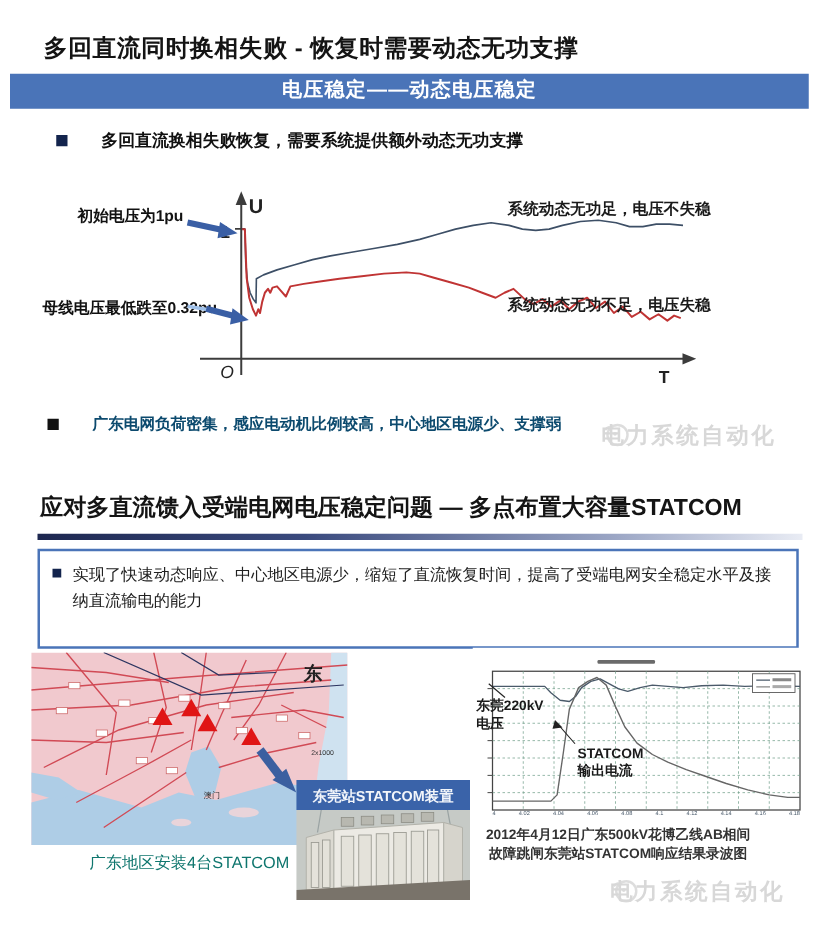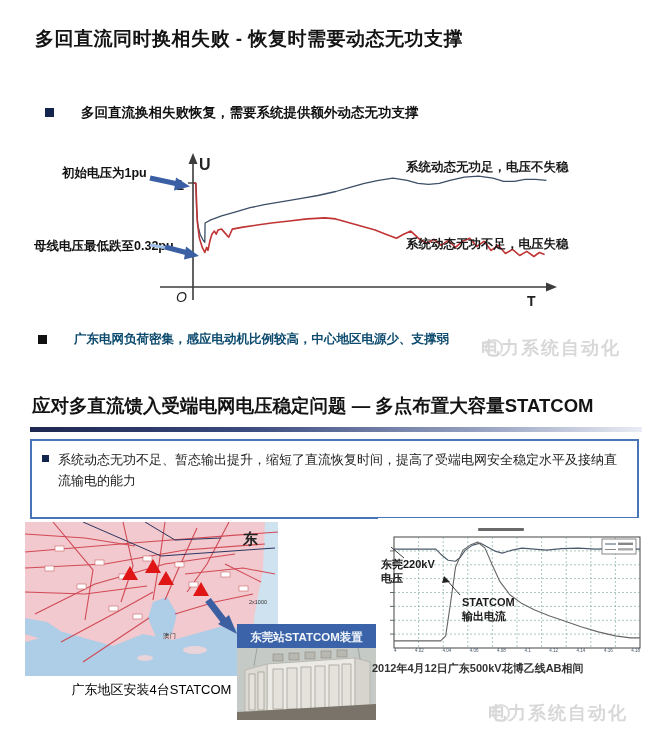--- a/index.html
+++ b/index.html
@@ -21,32 +21,33 @@
   .wm-icon{width:24px;height:24px;margin-right:4px;opacity:.85;}
 
   .title2{position:absolute;left:32px;top:393px;width:615px;font-size:18.5px;font-weight:bold;color:#141414;}
   .grad-rule{position:absolute;left:30px;top:427px;width:612px;height:5px;
              background:linear-gradient(to right,#1d2750 0%,#3a4a7e 35%,#9aa5c4 75%,#e9ecf4 100%);}
   .bluebox{position:absolute;left:30px;top:439px;width:605px;height:76px;border:2px solid #4a74b8;background:#ffffff;}
   .bluebox .row{display:flex;align-items:flex-start;margin:8px 10px 0 10px;}
   .bluebox .row .txt{font-size:13px;color:#222222;line-height:21px;width:575px;}
   .bluebox .sq{margin-top:6px;width:7px;height:7px;}
 
-  .map-caption{position:absolute;left:25px;top:681px;width:253px;text-align:center;font-size:13px;color:#000000;}
-  .wave-caption{position:absolute;left:372px;top:661px;width:283px;font-size:11px;font-weight:bold;color:#333333;line-height:15px;}
+  .map-caption{position:absolute;left:25px;top:681px;width:253px;text-align:center;font-size:13px;color:#0f766e;}
+  .wave-caption{position:absolute;left:353px;top:661px;width:283px;text-align:center;font-size:11px;font-weight:bold;color:#333333;line-height:15px;}
   .wave-ticks{position:absolute;left:394px;top:648px;width:246px;display:flex;justify-content:space-between;
               font-size:4.5px;color:#445566;}
   svg{position:absolute;}
   text{font-family:"Liberation Sans","DejaVu Sans",sans-serif;}
 </style>
 </head>
 <body>
 <div id="page">
 
   <div class="title1">多回直流同时换相失败 - 恢复时需要动态无功支撑</div>
+  <div class="banner1">电压稳定——动态电压稳定</div>
 
   <div class="bullet-row b1">
     <div class="sq"></div>
     <div>多回直流换相失败恢复，需要系统提供额外动态无功支撑</div>
   </div>
 
   <svg style="left:0;top:138px;" width="655" height="196" viewBox="0 0 655 196">
 
     <line x1="193" y1="18" x2="193" y2="162" stroke="#3c3c3c" stroke-width="1.6"></line>
     <polygon points="188.5,26 193,15 197.5,26" fill="#3c3c3c"></polygon>
@@ -87,21 +88,21 @@
     </svg>
     <span>电力系统自动化</span>
   </div>
 
   <div class="title2">应对多直流馈入受端电网电压稳定问题 — 多点布置大容量STATCOM</div>
   <div class="grad-rule"></div>
 
   <div class="bluebox">
     <div class="row">
       <div class="sq"></div>
-      <div class="txt">系统动态无功不足、暂态输出提升，缩短了直流恢复时间，提高了受端电网安全稳定水平及接纳直流输电的能力</div>
+      <div class="txt">实现了快速动态响应、中心地区电源少，缩短了直流恢复时间，提高了受端电网安全稳定水平及接纳直流输电的能力</div>
     </div>
   </div>
 
   <svg style="left:25px;top:522px;" width="253" height="154" viewBox="0 0 253 154">
     <rect x="0" y="0" width="253" height="154" fill="#f1c9ce"></rect>
     <polygon points="240,0 253,0 253,154 222,154 230,90 238,48" fill="#cfe2f0"></polygon>
     <polygon points="0,120 38,110 88,124 118,112 148,118 198,104 253,112 253,154 0,154" fill="#aecde6"></polygon>
     <polygon points="128,80 142,75 152,92 147,112 132,118 123,96" fill="#aecde6"></polygon>
     <polygon points="0,96 22,100 40,112 20,118 0,112" fill="#aecde6"></polygon>
     <ellipse cx="170" cy="128" rx="12" ry="4" fill="#e9d4da"></ellipse>
@@ -247,20 +248,21 @@
       <span>4.08</span>
       <span>4.1</span>
       <span>4.12</span>
       <span>4.14</span>
       <span>4.16</span>
       <span>4.18</span>
     </div>
 
   <div class="wave-caption">
     <div>2012年4月12日广东500kV花博乙线AB相间</div>
+    <div>故障跳闸东莞站STATCOM响应结果录波图</div>
   </div>
 
   <div class="watermark wm2">
     <svg class="wm-icon" viewBox="0 0 24 24">
       <circle cx="13" cy="12" r="8" fill="none" stroke="#d8d8d8" stroke-width="2"></circle>
       <path d="M3 8 Q6 4 9 7" fill="none" stroke="#d8d8d8" stroke-width="2"></path>
       <circle cx="11" cy="11" r="1.5" fill="#d8d8d8"></circle>
     </svg>
     <span>电力系统自动化</span>
   </div>

